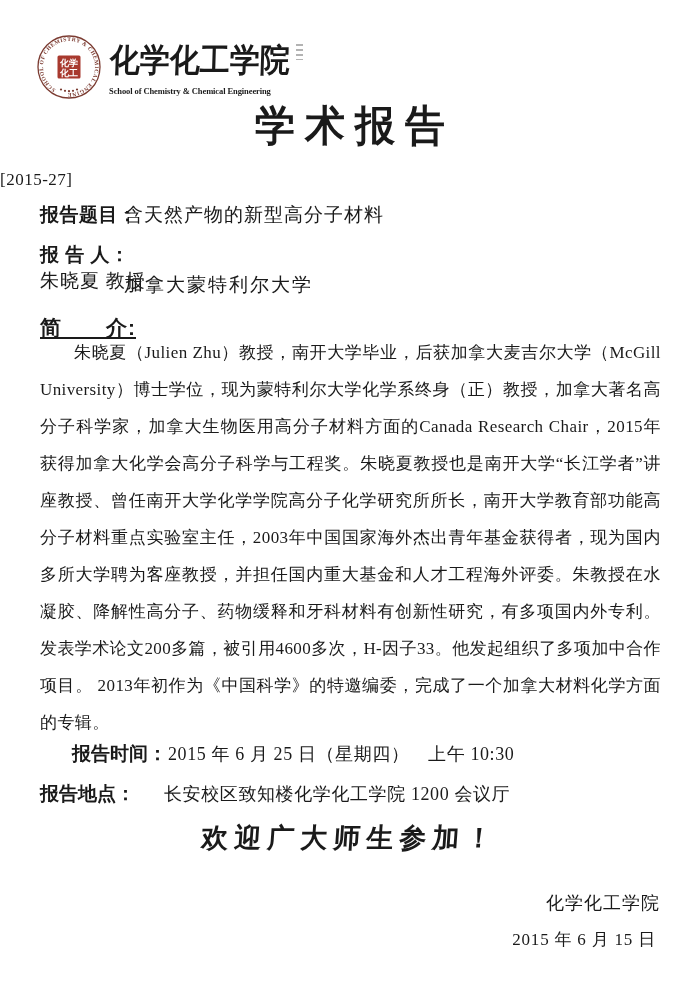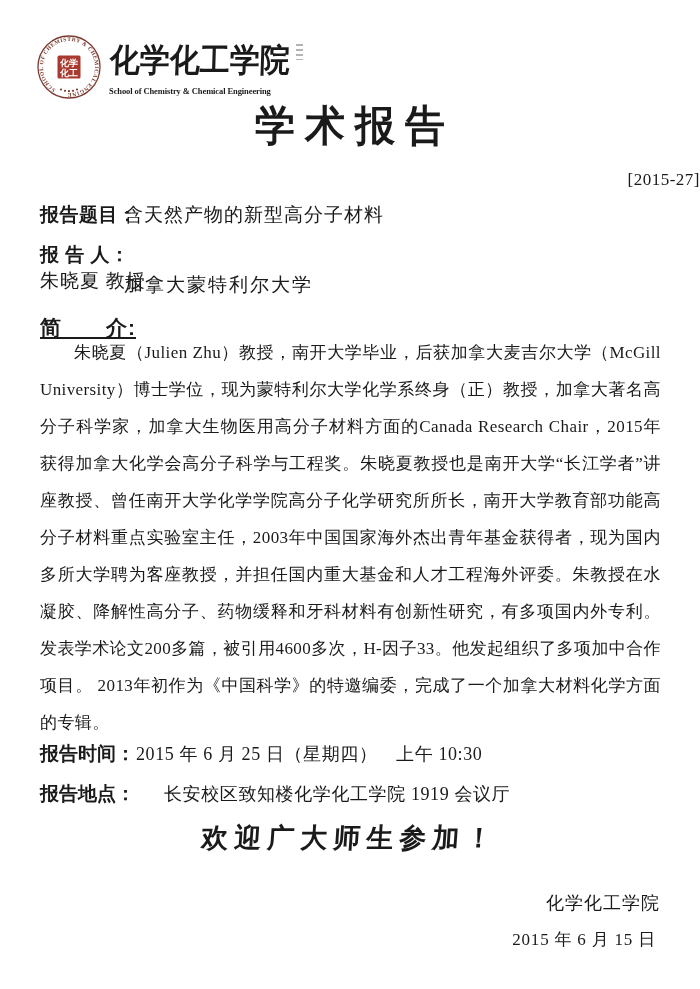--- a/index.html
+++ b/index.html
@@ -35,21 +35,21 @@
 
   
   .doc-title {
     position:absolute; top:98px; left:0; width:100%;
     text-align:center; font-size:40px; font-weight:900;
     letter-spacing:10px; text-indent:10px;
     transform:scaleY(1.05);
   }
   .issue-no {
     position:absolute; top:170px; left:0; width:100%;
-    text-align:right; font-size:17px; letter-spacing:0.5px;padding-left:33px;
+    text-align:left; font-size:17px; letter-spacing:0.5px;
   }
 
   
   .field-row { position:absolute; left:40px; display:flex; align-items:baseline; }
   .field-label {
     font-family:"Liberation Sans", sans-serif;
     font-weight:bold; font-size:19px; width:84px; flex:0 0 auto;
     letter-spacing:0.5px; white-space:nowrap;
   }
   .field-label.wide { width:auto; letter-spacing:1px; }
@@ -63,21 +63,21 @@
 
   
   .bio {
     position:absolute; left:40px; top:334px; width:621px;
     font-size:17px; line-height:37px;
     text-align:justify; text-indent:2em;
     letter-spacing:0.4px;
   }
 
   
-  .row-time  { top:741px; }
+  .row-time  { top:741px;margin-left:32px; }
   .row-place { top:781px;gap:28px; }
   .sched-label {
     font-family:"Liberation Sans", sans-serif;
     font-weight:bold; font-size:19px; width:96px; flex:0 0 auto; white-space:nowrap;
   }
   .sched-value { font-size:18px; letter-spacing:0.6px; white-space:nowrap; }
 
   
   .welcome {
     position:absolute; top:820px; left:0; width:100%;
@@ -146,21 +146,21 @@
 
   <p class="bio">朱晓夏（Julien Zhu）教授，南开大学毕业，后获加拿大麦吉尔大学（McGill University）博士学位，现为蒙特利尔大学化学系终身（正）教授，加拿大著名高分子科学家，加拿大生物医用高分子材料方面的Canada Research Chair，2015年获得加拿大化学会高分子科学与工程奖。朱晓夏教授也是南开大学“长江学者”讲座教授、曾任南开大学化学学院高分子化学研究所所长，南开大学教育部功能高分子材料重点实验室主任，2003年中国国家海外杰出青年基金获得者，现为国内多所大学聘为客座教授，并担任国内重大基金和人才工程海外评委。朱教授在水凝胶、降解性高分子、药物缓释和牙科材料有创新性研究，有多项国内外专利。发表学术论文200多篇，被引用4600多次，H-因子33。他发起组织了多项加中合作项目。 2013年初作为《中国科学》的特邀编委，完成了一个加拿大材料化学方面的专辑。</p>
 
   <div class="field-row row-time">
     <span class="sched-label">报告时间：</span>
     <span class="sched-value">2015 年 6 月 25 日（星期四）　上午 10:30</span>
   </div>
 
   <div class="field-row row-place">
     <span class="sched-label">报告地点：</span>
-    <span class="sched-value">长安校区致知楼化学化工学院 1919 会议厅</span>
+    <span class="sched-value">长安校区致知楼化学化工学院 1200 会议厅</span>
   </div>
 
   <div class="welcome">欢迎广大师生参加！</div>
 
   <div class="footer-sign">化学化工学院</div>
   <div class="footer-date">2015 年 6 月 15 日</div>
 
 </div>
 
 </body></html>

